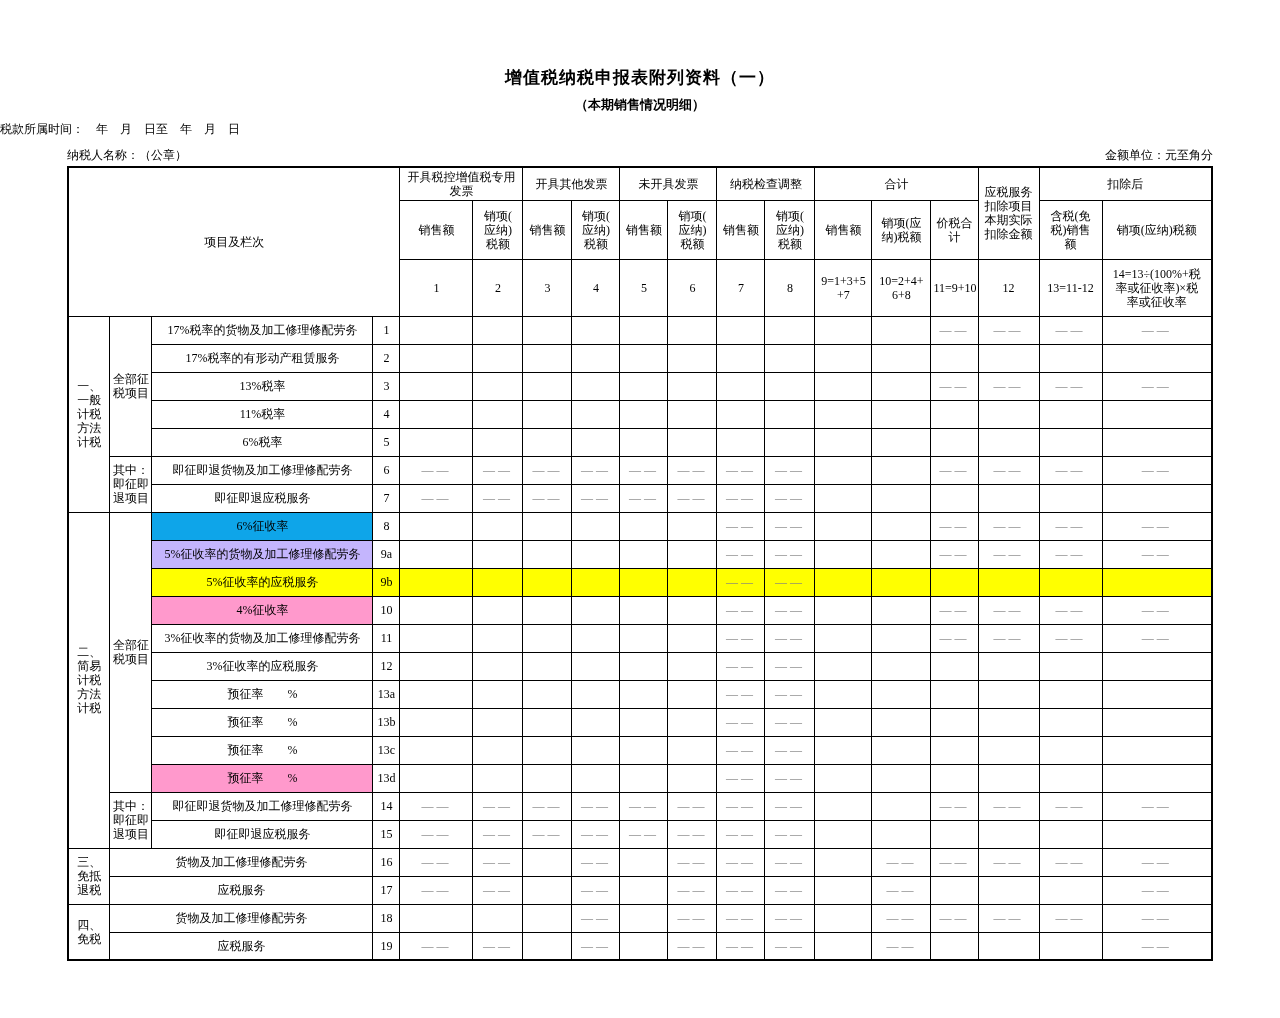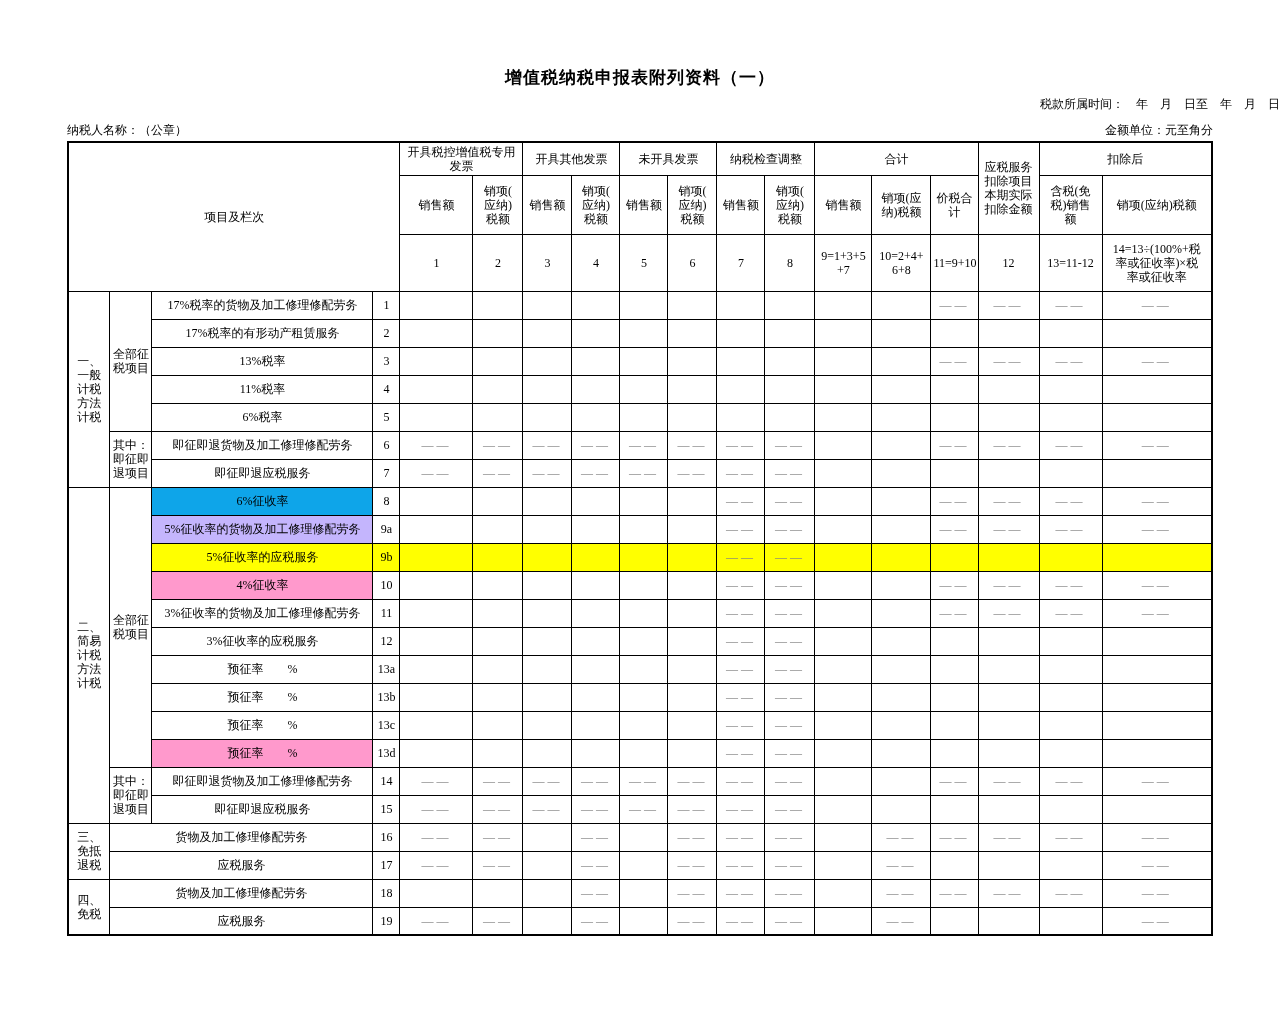--- a/index.html
+++ b/index.html
@@ -5,21 +5,21 @@
   * { box-sizing: border-box; margin: 0; padding: 0; }
   html, body { background: #ffffff; }
   body {
     width: 1280px; height: 1018px;
     font-family: "Liberation Serif", "DejaVu Serif", serif;
     color: #000;
   }
   .page { width: 1280px; height: 1018px; position: relative; padding-top: 66px; }
   .title { text-align: center; font-size: 17px; font-weight: bold; letter-spacing: 1px; }
   .subtitle { text-align: center; font-size: 13px; font-weight: bold; margin-top: 7px; }
-  .period { text-align: right; font-size: 12px; margin-top: 7px; }
+  .period { text-align: left; font-size: 12px; margin-top: 7px; }
   .inforow {
     width: 1146px; margin: 9px auto 2px auto;
     display: flex; justify-content: space-between;
     font-size: 12px;
     gap: 12px;
   }
   table.form {
     width: 1146px; margin: 0 auto;
     border-collapse: collapse; table-layout: fixed;
     border: 2px solid #000;
@@ -39,20 +39,21 @@
   td.lead { line-height: 15px; }
   td.lab { text-align: left; padding-left: 4px; white-space: nowrap; }
   td.num { font-size: 11px; }
   td.dash { color: #808080; letter-spacing: 3px; font-size: 12px; }
 </style>
 </head>
 <body>
 
 <div class="page">
   <div class="title">增值税纳税申报表附列资料（一）</div>
+  <div class="subtitle">（本期销售情况明细）</div>
   <div class="period">税款所属时间：　年　月　日至　年　月　日</div>
 
   <div class="inforow">
     <span>纳税人名称：（公章）</span>
     <span>金额单位：元至角分</span>
   </div>
 
   <table class="form">
     <colgroup>
       <col style="width:42px">

